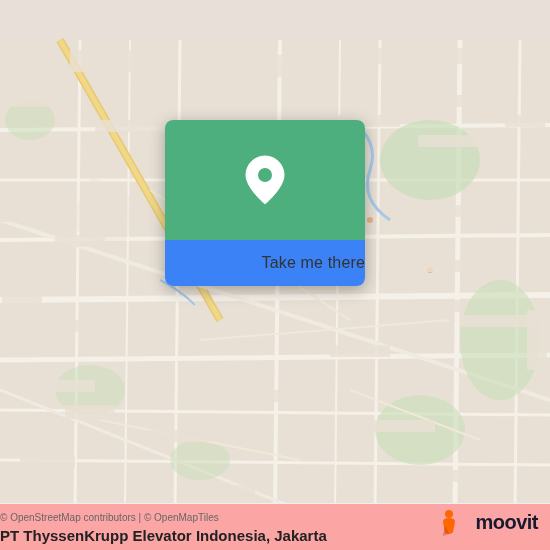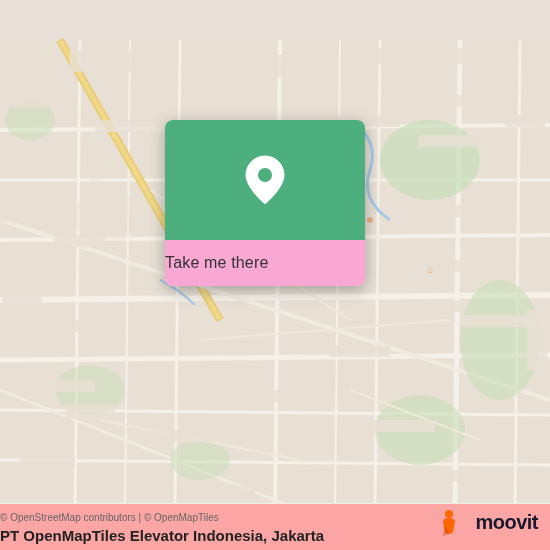--- a/index.html
+++ b/index.html
@@ -51,27 +51,27 @@
 
     #pin-icon {
       width: 44px;
       height: 52px;
     }
 
     #card-button {
       display: block;
       width: 100%;
       padding: 14px 0;
-      background: #f9a8d4;
+      background: #3b82f6;
       border: none;
       font-size: 16px;
       font-weight: 500;
       color: #333;
       cursor: pointer;
-      text-align: left;
+      text-align: right;
       letter-spacing: 0.01em;
     }
 
     
     #bottom-bar {
       position: absolute;
       bottom: 0;
       left: 0;
       width: 100%;
       background: #fca5a5;
@@ -233,21 +233,21 @@
       <svg id="pin-icon" viewBox="0 0 44 52" xmlns="http://www.w3.org/2000/svg">
         <path d="M22 2 C11.5 2 3 10.5 3 21 C3 34 22 50 22 50 C22 50 41 34 41 21 C41 10.5 32.5 2 22 2 Z" fill="white" stroke="white" stroke-width="1"></path>
         <circle cx="22" cy="21" r="7" fill="#4caf7d"></circle>
       </svg>
     </div>
     <button id="card-button">Take me there</button>
   </div>
 
   <div id="bottom-bar">
     <div id="attribution">© OpenStreetMap contributors | © OpenMapTiles</div>
-    <div id="place-name">PT OpenMapTiles Elevator Indonesia, Jakarta</div>
+    <div id="place-name">PT ThyssenKrupp Elevator Indonesia, Jakarta</div>
 
     <div id="moovit-logo">
 
       <svg id="moovit-icon" viewBox="0 0 28 28" xmlns="http://www.w3.org/2000/svg">
         <circle cx="14" cy="6" r="4" fill="#ff6600"></circle>
         <path d="M8 14 Q8 10 14 10 Q20 10 20 14 L18 24 Q17 26 14 26 Q11 26 10 24 Z" fill="#ff6600"></path>
         <path d="M10 18 L8 28 Q12 26 14 26" fill="#cc4400" opacity="0.5"></path>
       </svg>
       <span id="moovit-text">moovit</span>
     </div>

